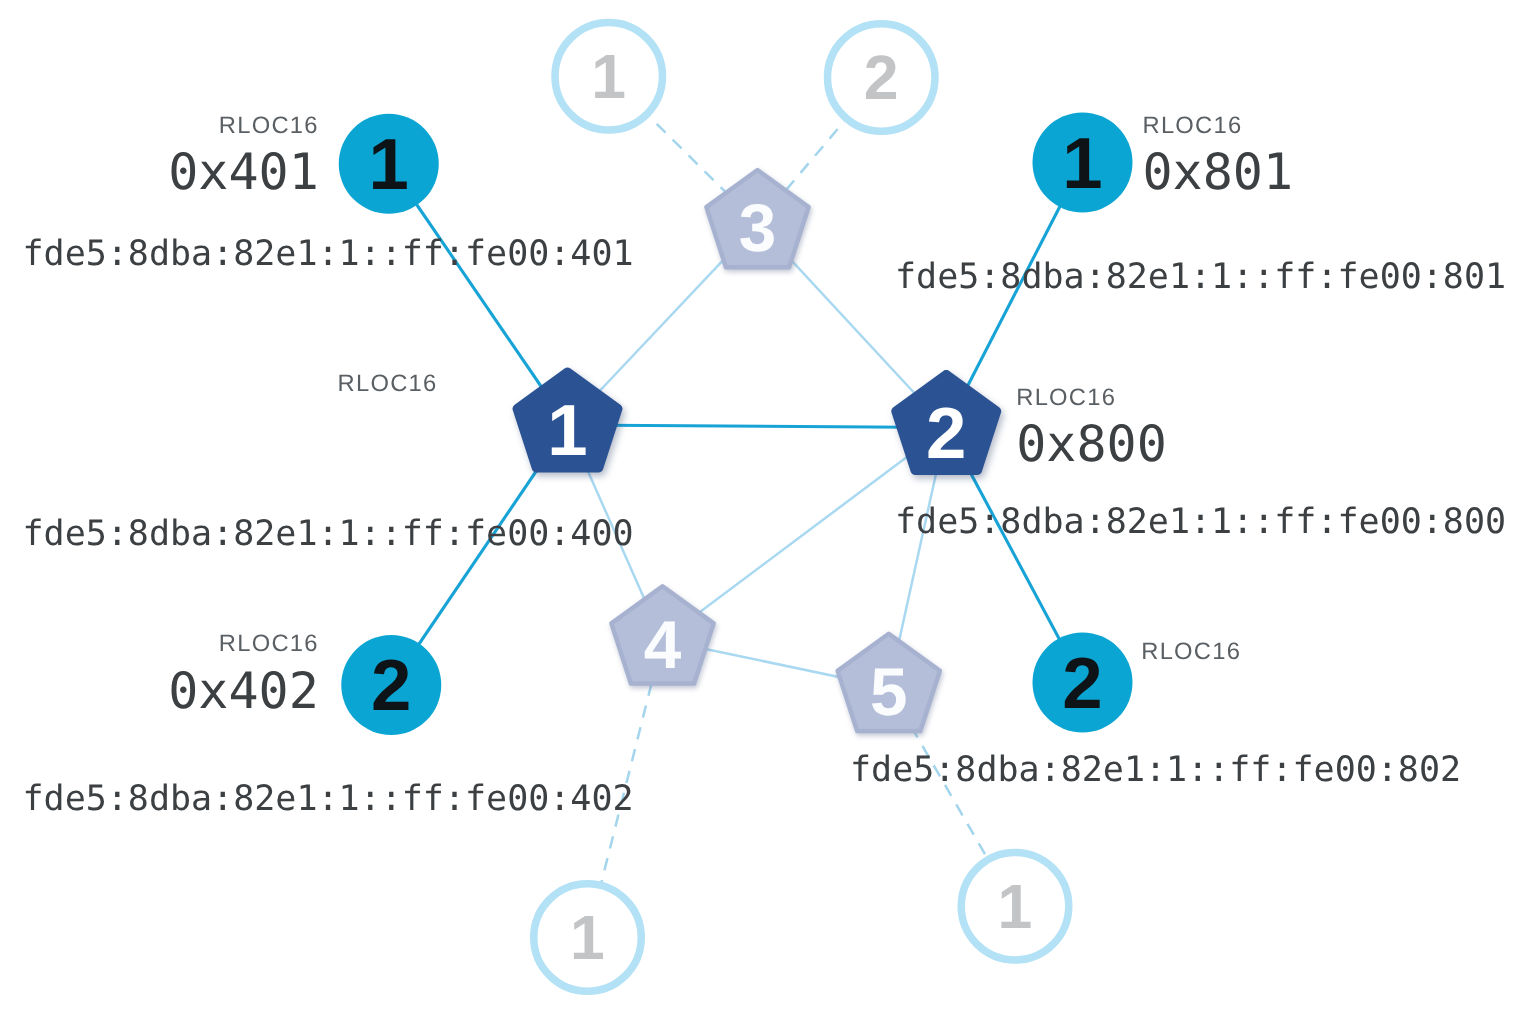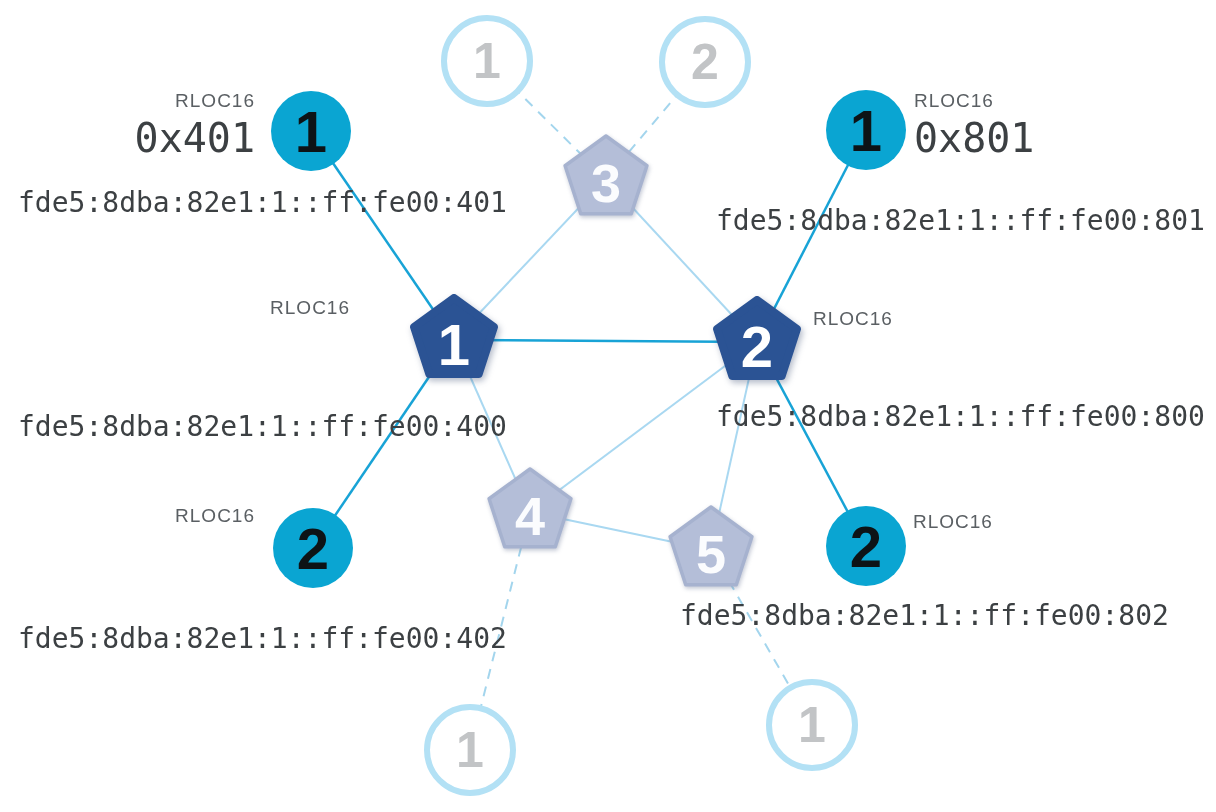--- a/index.html
+++ b/index.html
@@ -155,24 +155,26 @@
   <div class="cap">RLOC16</div>
   <div class="val">0x801</div>
 </div>
 
 <div class="rloc right" style="right:866px;top:297px">
   <div class="cap">RLOC16</div>
 </div>
 
 <div class="rloc" style="left:813px;top:308px">
   <div class="cap">RLOC16</div>
+  <div class="val">0x800</div>
 </div>
 
 <div class="rloc right" style="right:961px;top:505px">
   <div class="cap">RLOC16</div>
+  <div class="val">0x402</div>
 </div>
 
 <div class="rloc" style="left:913px;top:511px">
   <div class="cap">RLOC16</div>
 </div>
 
 <div class="addr" style="left:18px;top:188px">fde5:8dba:82e1:1::ff:fe00:401</div>
 <div class="addr" style="left:716px;top:206px">fde5:8dba:82e1:1::ff:fe00:801</div>
 <div class="addr" style="left:18px;top:412px">fde5:8dba:82e1:1::ff:fe00:400</div>
 <div class="addr" style="left:716px;top:402px">fde5:8dba:82e1:1::ff:fe00:800</div>

